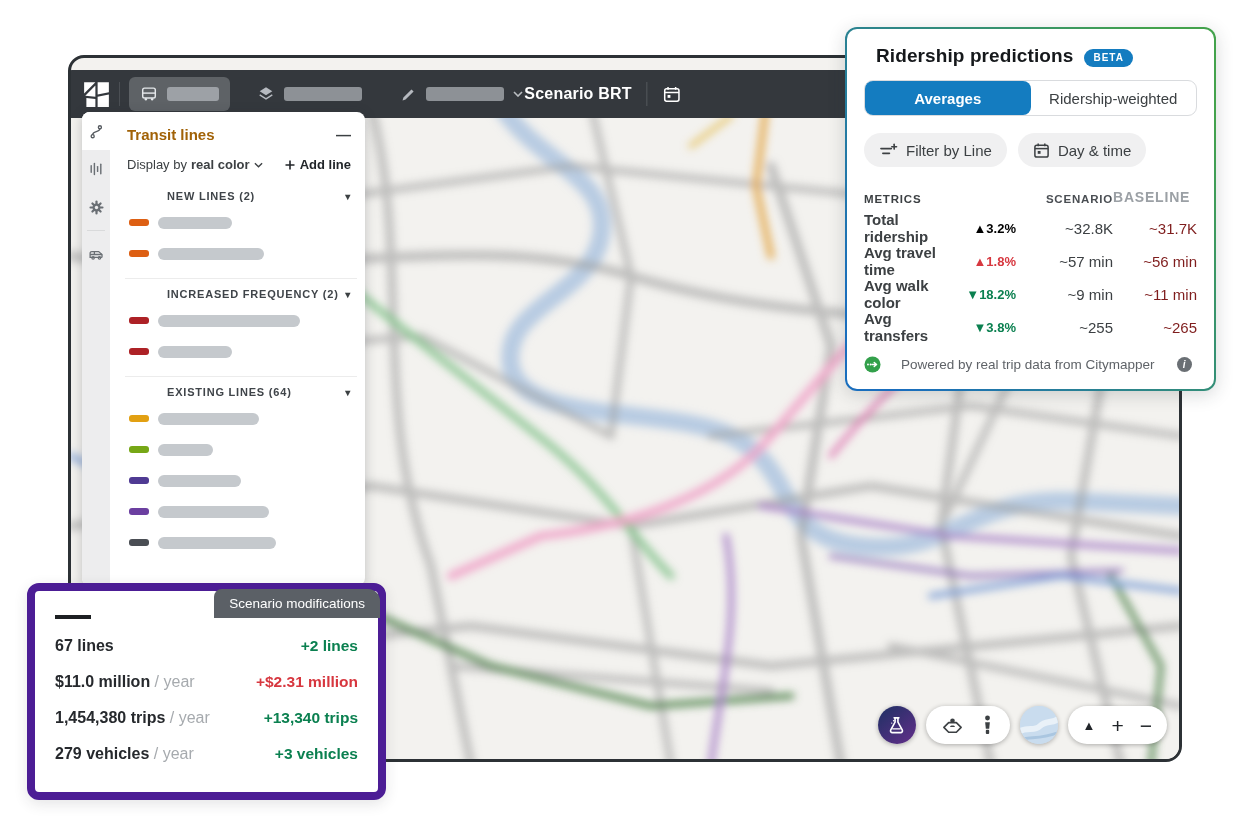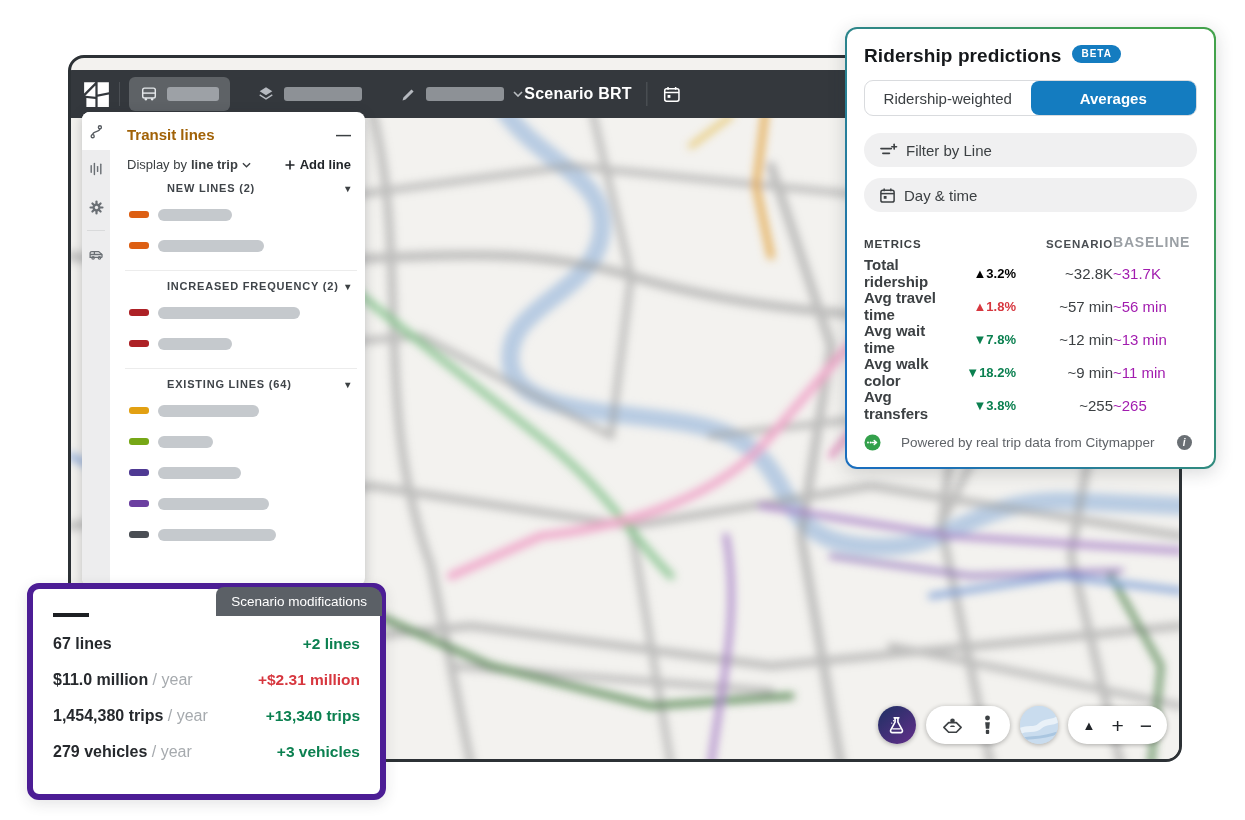--- a/index.html
+++ b/index.html
@@ -43,66 +43,66 @@
     background:#fff; border-radius:8px; box-shadow:0 2px 12px rgba(40,44,50,.25);
     display:flex; z-index:10; overflow:hidden; }
   .rail { width:28px; background:#ededee; display:flex; flex-direction:column; flex:none; }
   .rail-cell { height:38px; display:flex; align-items:center; justify-content:center; cursor:pointer; }
   .rail-cell.active { background:#fff; }
   .rail-divider { height:1px; background:#d9dadb; margin:4px 5px; }
   .tp-body { flex:1; padding:12px 14px 8px 17px; overflow:hidden; }
   .tp-header { display:flex; justify-content:space-between; align-items:center; margin:2px 0 14px; }
   .tp-title { font-size:15px; font-weight:700; color:#a16207; }
   .tp-collapse { font-size:15px; font-weight:700; color:#3c4043; cursor:pointer; line-height:1; }
-  .display-row { display:flex; justify-content:space-between; align-items:center; font-size:13px; color:#3c4043; margin-bottom:10px; }
+  .display-row { display:flex; justify-content:space-between; align-items:center; font-size:13px; color:#3c4043; margin-bottom:18px; }
   .display-left { display:flex; align-items:center; gap:4px; cursor:pointer; }
   .display-bold { font-weight:700; }
   .add-line { display:flex; align-items:center; gap:5px; font-size:13px; font-weight:600; color:#212529; cursor:pointer; }
   .section-header { display:flex; justify-content:space-between; align-items:center;
     font-size:11px; font-weight:700; letter-spacing:.8px; color:#3f4449; margin:9px 0 5px;padding-left:40px; }
   .sec-chevron { font-size:10px; color:#3c4043; cursor:pointer; }
   .line-item { display:flex; align-items:center; height:31px; gap:9px; padding-left:2px; cursor:pointer; }
   .swatch { width:20px; height:7px; border-radius:3px; flex:none; }
   .lbar { height:12px; border-radius:6px; background:#c5c9cd; }
   .sec-divider { height:1px; background:#ececec; margin:9px -6px 3px -2px; }
 
   
   .rp-wrap { position:absolute; left:845px; top:27px; width:371px; border-radius:12px; padding:2px;
     background:linear-gradient(55deg,#1a6ebd 10%,#43a24c 90%);
     box-shadow:0 4px 18px rgba(40,44,50,.18); z-index:20; }
   .rp { background:#fff; border-radius:10px; padding:14px 17px 16px; }
-  .rp-title-row { display:flex; align-items:flex-start; gap:11px; margin-top:2px; }
+  .rp-title-row { display:flex; align-items:flex-end; gap:11px; margin-top:2px;margin-left:12px; }
   .rp-title { font-size:19px; font-weight:800; color:#15181b; letter-spacing:.1px; }
   .beta { background:#147cc0; color:#fff; font-size:10px; font-weight:700; letter-spacing:1px;
     padding:4px 9px; border-radius:11px; line-height:1; }
   .seg { display:grid; grid-template-columns:1fr 1fr; border:1px solid #d9dbde; border-radius:9px;
     margin-top:13px; height:36px; background:#fff; }
   .seg-btn { display:flex; align-items:center; justify-content:center; font-size:15px; color:#3c4043;
     border-radius:8px; cursor:pointer; }
   .seg-btn.active { background:#147cc0; color:#fff; font-weight:700; }
-  .chip-row { display:flex; gap:11px; margin-top:17px;flex-direction:column; }
+  .chip-row { display:flex; gap:11px; margin-top:17px; }
   .chip { display:flex; align-items:center; gap:8px; background:#f0f0f1; border-radius:18px; height:34px;
     padding:0 15px; font-size:15px; color:#3c4043; cursor:pointer; }
   .mtable { margin-top:16px; }
   .mrow { display:grid; grid-template-columns:1fr 62px 97px 84px; align-items:center; height:33px; }
   .mhead { height:28px; align-items:end; padding-bottom:6px; }
   .h-metrics { font-size:11.5px; font-weight:700; letter-spacing:.8px; color:#3c4043; }
   .h-scen { font-size:11.5px; font-weight:700; letter-spacing:.8px; color:#4a4e53; text-align:right; }
   .h-base { font-size:14px; font-weight:700; letter-spacing:.8px; color:#9ba0a5; text-align:left; }
   .m-label { font-size:15px; font-weight:600; color:#3c4043; }
   .m-change { font-size:13px; font-weight:700; text-align:right; }
   .m-scenario { font-size:15px; color:#3c4043; text-align:right; }
-  .m-baseline { font-size:15px; color:#a21caf; text-align:left; }
+  .m-baseline { font-size:15px; color:#7f1d1d; text-align:right; }
   .rp-footer { display:flex; align-items:center; gap:20px; margin-top:13px; font-size:13.5px; color:#5f6368; }
   .info-dot { width:15px; height:15px; border-radius:50%; background:#6a6f74; color:#fff; font-size:10px;
     font-weight:700; display:flex; align-items:center; justify-content:center; margin-left:2px; cursor:pointer; font-style:italic; }
 
   
   .stats { position:absolute; left:27px; top:583px; width:359px; height:217px; background:#fff;
-    border:6px solid #4c1d95; border-radius:12px; z-index:30; box-shadow:0 4px 14px rgba(40,44,50,.12);
+    border:8px solid #4c1d95; border-radius:12px; z-index:30; box-shadow:0 4px 14px rgba(40,44,50,.12);
     padding:15px 20px 0; }
   .stats-tab { position:absolute; top:-2px; right:-2px; background:#5b6066; color:#fff; font-size:13.5px;
     height:29px; line-height:29px; padding:0 15px; border-radius:8px 12px 0 0; cursor:pointer; }
   .stats-title { font-size:14px; font-weight:800; letter-spacing:1.6px; color:#17191c; }
   .stats-underline { width:36px; height:4px; background:#1d2023; margin-top:9px; }
   .stats-rows { margin-top:9px; }
   .stat-row { display:flex; justify-content:space-between; align-items:center; height:36px; }
   .stat-left { font-size:16px; color:#26292d; }
   .stat-main { font-weight:600; }
   .stat-suffix { color:#a6aaae; font-weight:400; }
@@ -319,21 +319,21 @@
 
   <div class="tp-body">
     <div class="tp-header">
       <span class="tp-title">Transit lines</span>
       <span class="tp-collapse">—</span>
     </div>
 
     <div class="display-row">
       <span class="display-left">
         <span>Display by</span>
-        <span class="display-bold">line trip</span>
+        <span class="display-bold">real color</span>
         <svg viewBox="0 0 10 6" width="9" height="6">
             <polyline points="1,1 5,5 9,1" fill="none" stroke="#3c4043" stroke-width="1.5"></polyline>
           </svg>
       </span>
       <span class="add-line">
         <svg viewBox="0 0 10 10" width="10" height="10">
             <line x1="5" y1="0.5" x2="5" y2="9.5" stroke="#212529" stroke-width="1.6"></line>
             <line x1="0.5" y1="5" x2="9.5" y2="5" stroke="#212529" stroke-width="1.6"></line>
           </svg>
         <span>Add line</span>
@@ -398,22 +398,22 @@
 </div>
 
 <div class="rp-wrap">
   <div class="rp">
     <div class="rp-title-row">
       <span class="rp-title">Ridership predictions</span>
       <span class="beta">BETA</span>
     </div>
 
     <div class="seg">
+      <div class="seg-btn active">Averages</div>
       <div class="seg-btn">Ridership-weighted</div>
-      <div class="seg-btn active">Averages</div>
     </div>
 
     <div class="chip-row">
       <div class="chip">
         <svg viewBox="0 0 20 18" width="19" height="17" stroke="#3c4043" stroke-width="1.7" stroke-linecap="round" fill="none">
           <line x1="2" y1="7" x2="13" y2="7"></line>
           <line x1="4" y1="12" x2="11" y2="12"></line>
           <line x1="16" y1="2.5" x2="16" y2="7.5"></line>
             <line x1="13.5" y1="5" x2="18.5" y2="5"></line>
         </svg>
@@ -445,26 +445,20 @@
         <div class="m-scenario">~32.8K</div>
         <div class="m-baseline">~31.7K</div>
       </div>
       <div class="mrow">
         <div class="m-label">Avg travel time</div>
         <div class="m-change" style="color: rgb(215, 55, 63);">▲1.8%</div>
         <div class="m-scenario">~57 min</div>
         <div class="m-baseline">~56 min</div>
       </div>
       <div class="mrow">
-        <div class="m-label">Avg wait time</div>
-        <div class="m-change" style="color: rgb(11, 128, 80);">▼7.8%</div>
-        <div class="m-scenario">~12 min</div>
-        <div class="m-baseline">~13 min</div>
-      </div>
-      <div class="mrow">
         <div class="m-label">Avg walk color</div>
         <div class="m-change" style="color: rgb(11, 128, 80);">▼18.2%</div>
         <div class="m-scenario">~9 min</div>
         <div class="m-baseline">~11 min</div>
       </div>
       <div class="mrow">
         <div class="m-label">Avg transfers</div>
         <div class="m-change" style="color: rgb(11, 128, 80);">▼3.8%</div>
         <div class="m-scenario">~255</div>
         <div class="m-baseline">~265</div>

